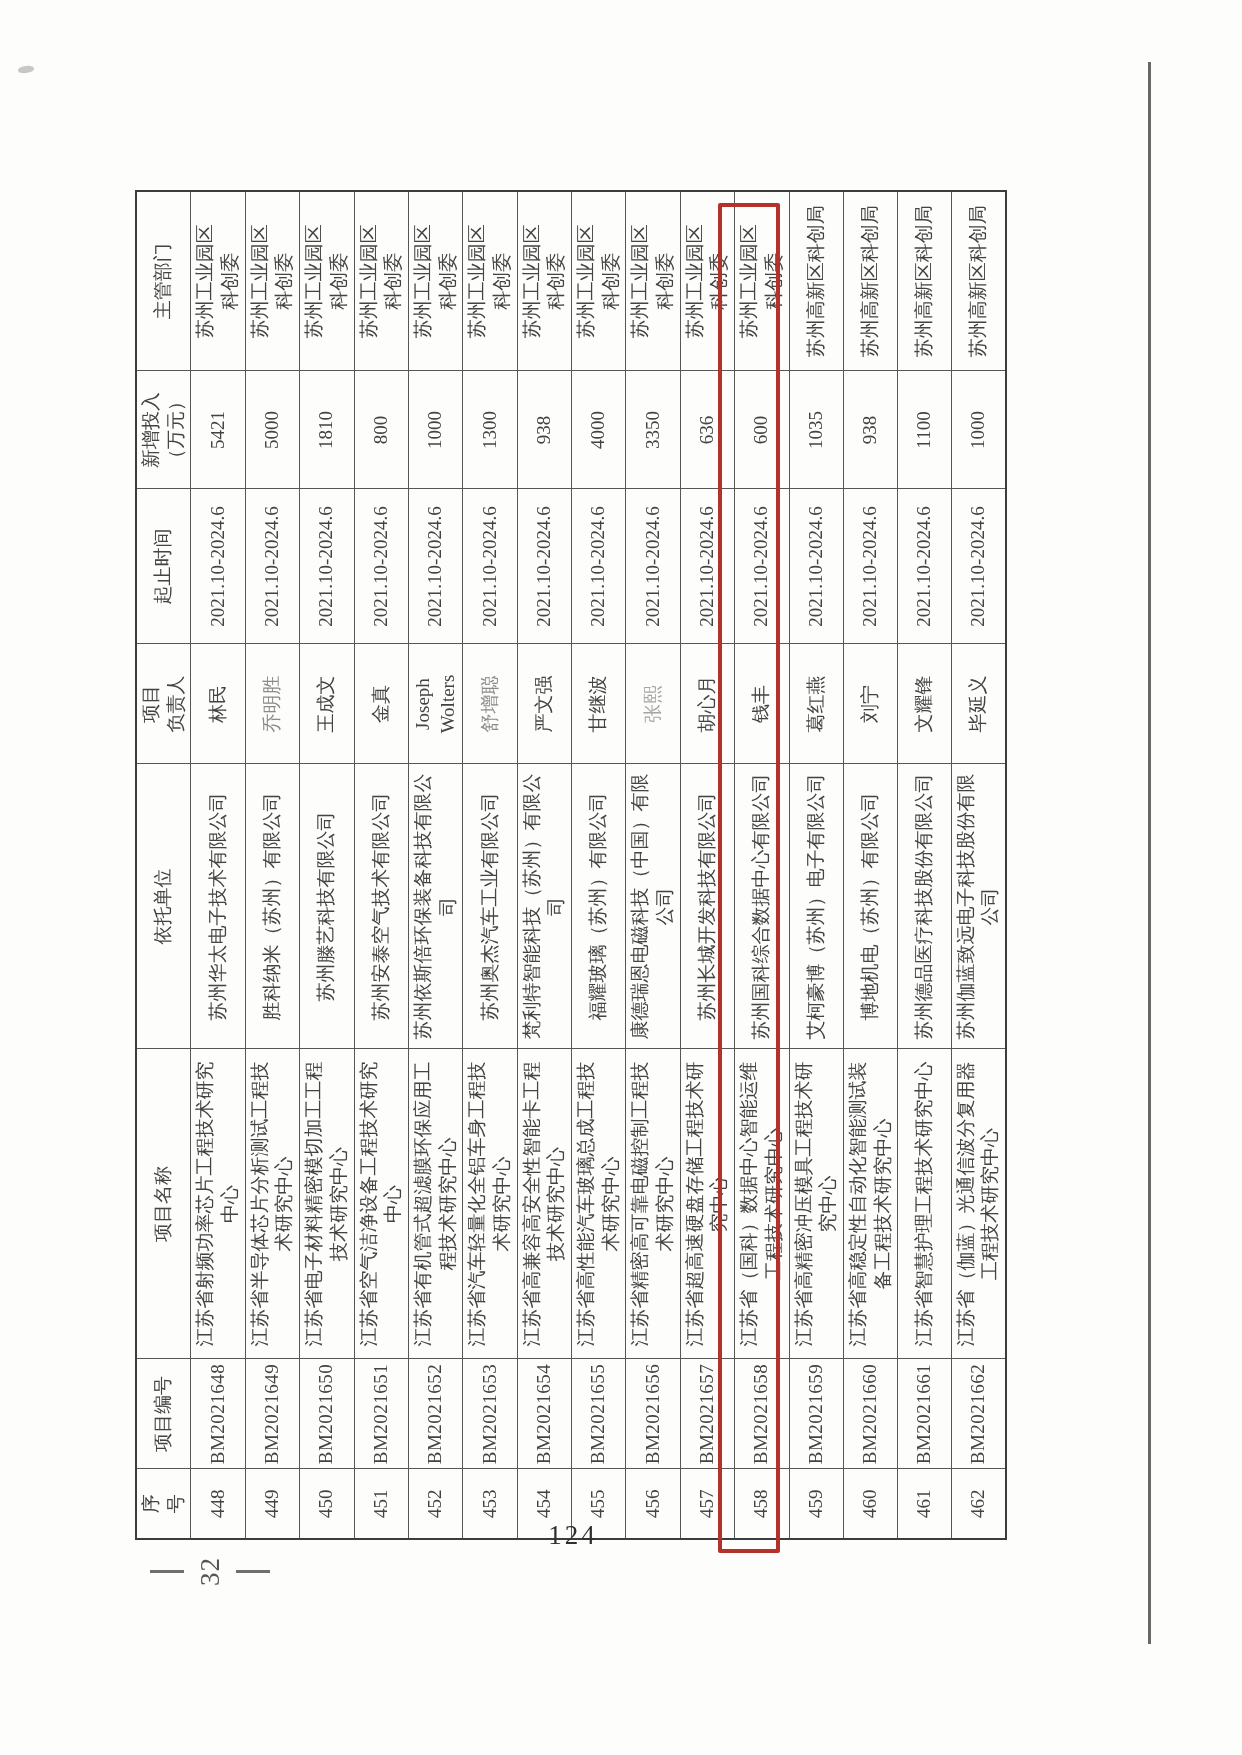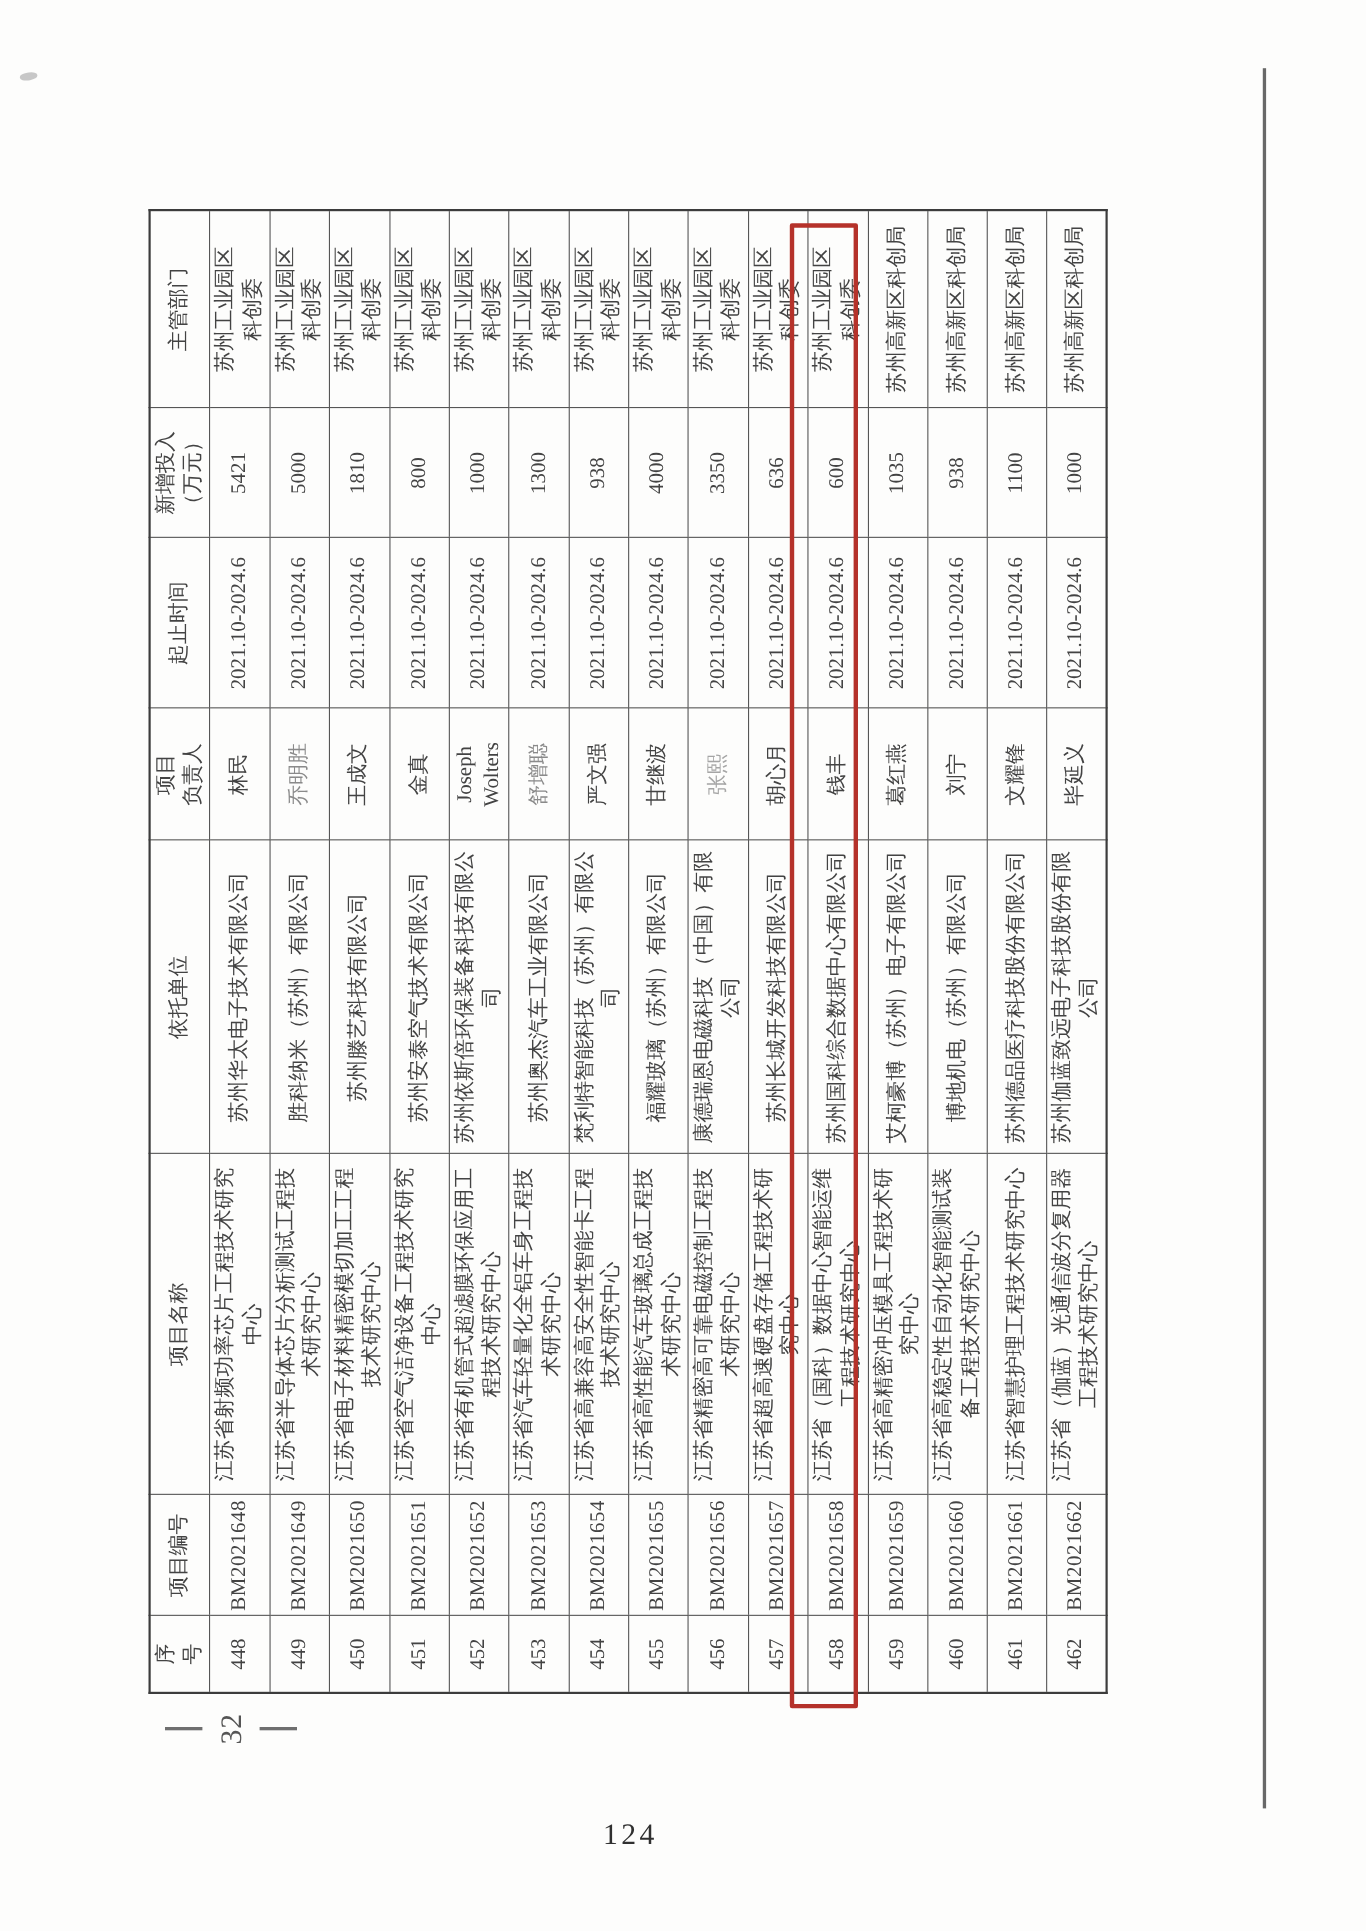--- a/index.html
+++ b/index.html
@@ -78,21 +78,21 @@
   .rotated-footer .dash { width:34px; height:3px; background:#6f6f6f; }
   .rotated-footer .num {
     display:inline-block;
     transform:rotate(-90deg);
     font-size:27px; color:#555;
     letter-spacing:1px;
   }
 
   .page-number {
     position:absolute;
-    left:538px; top:1652px;
+    left:538px; top:1520px;
     width:70px;
     text-align:center;
     font-size:27px;
     letter-spacing:3px;
     color:#303030;
   }
 
   .scan-edge-line {
     position:absolute;
     left:1148px; top:62px;

